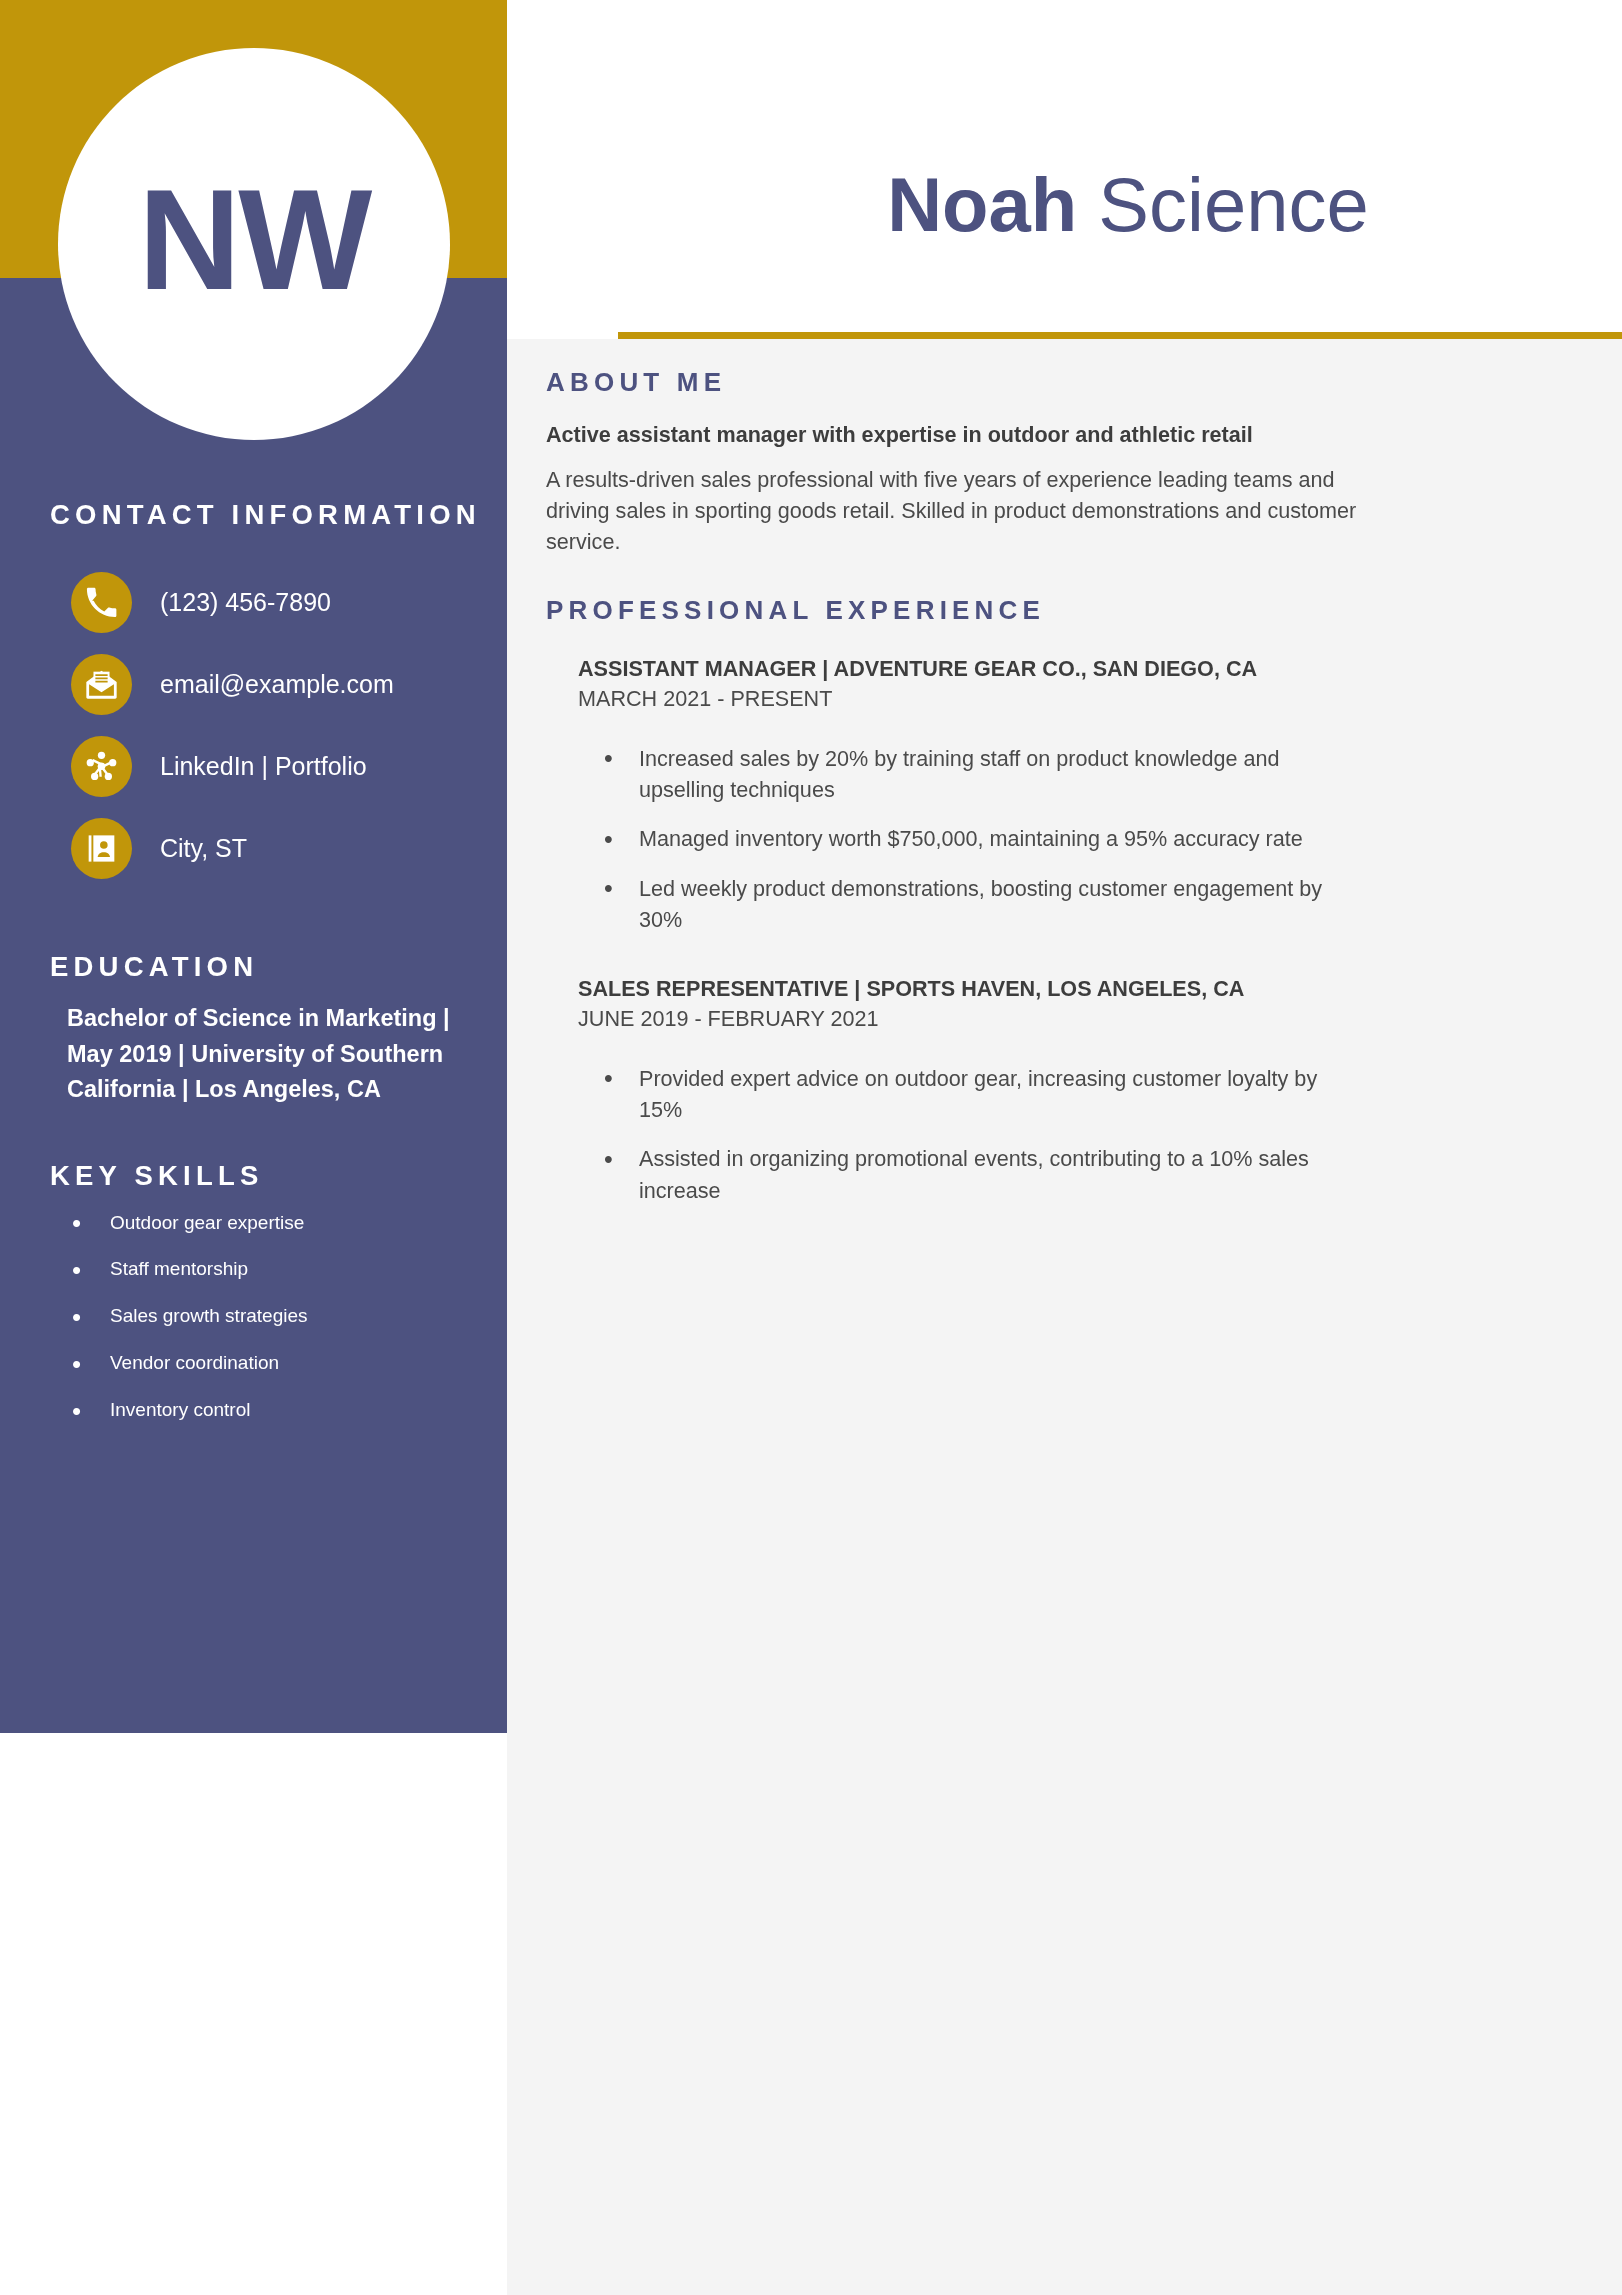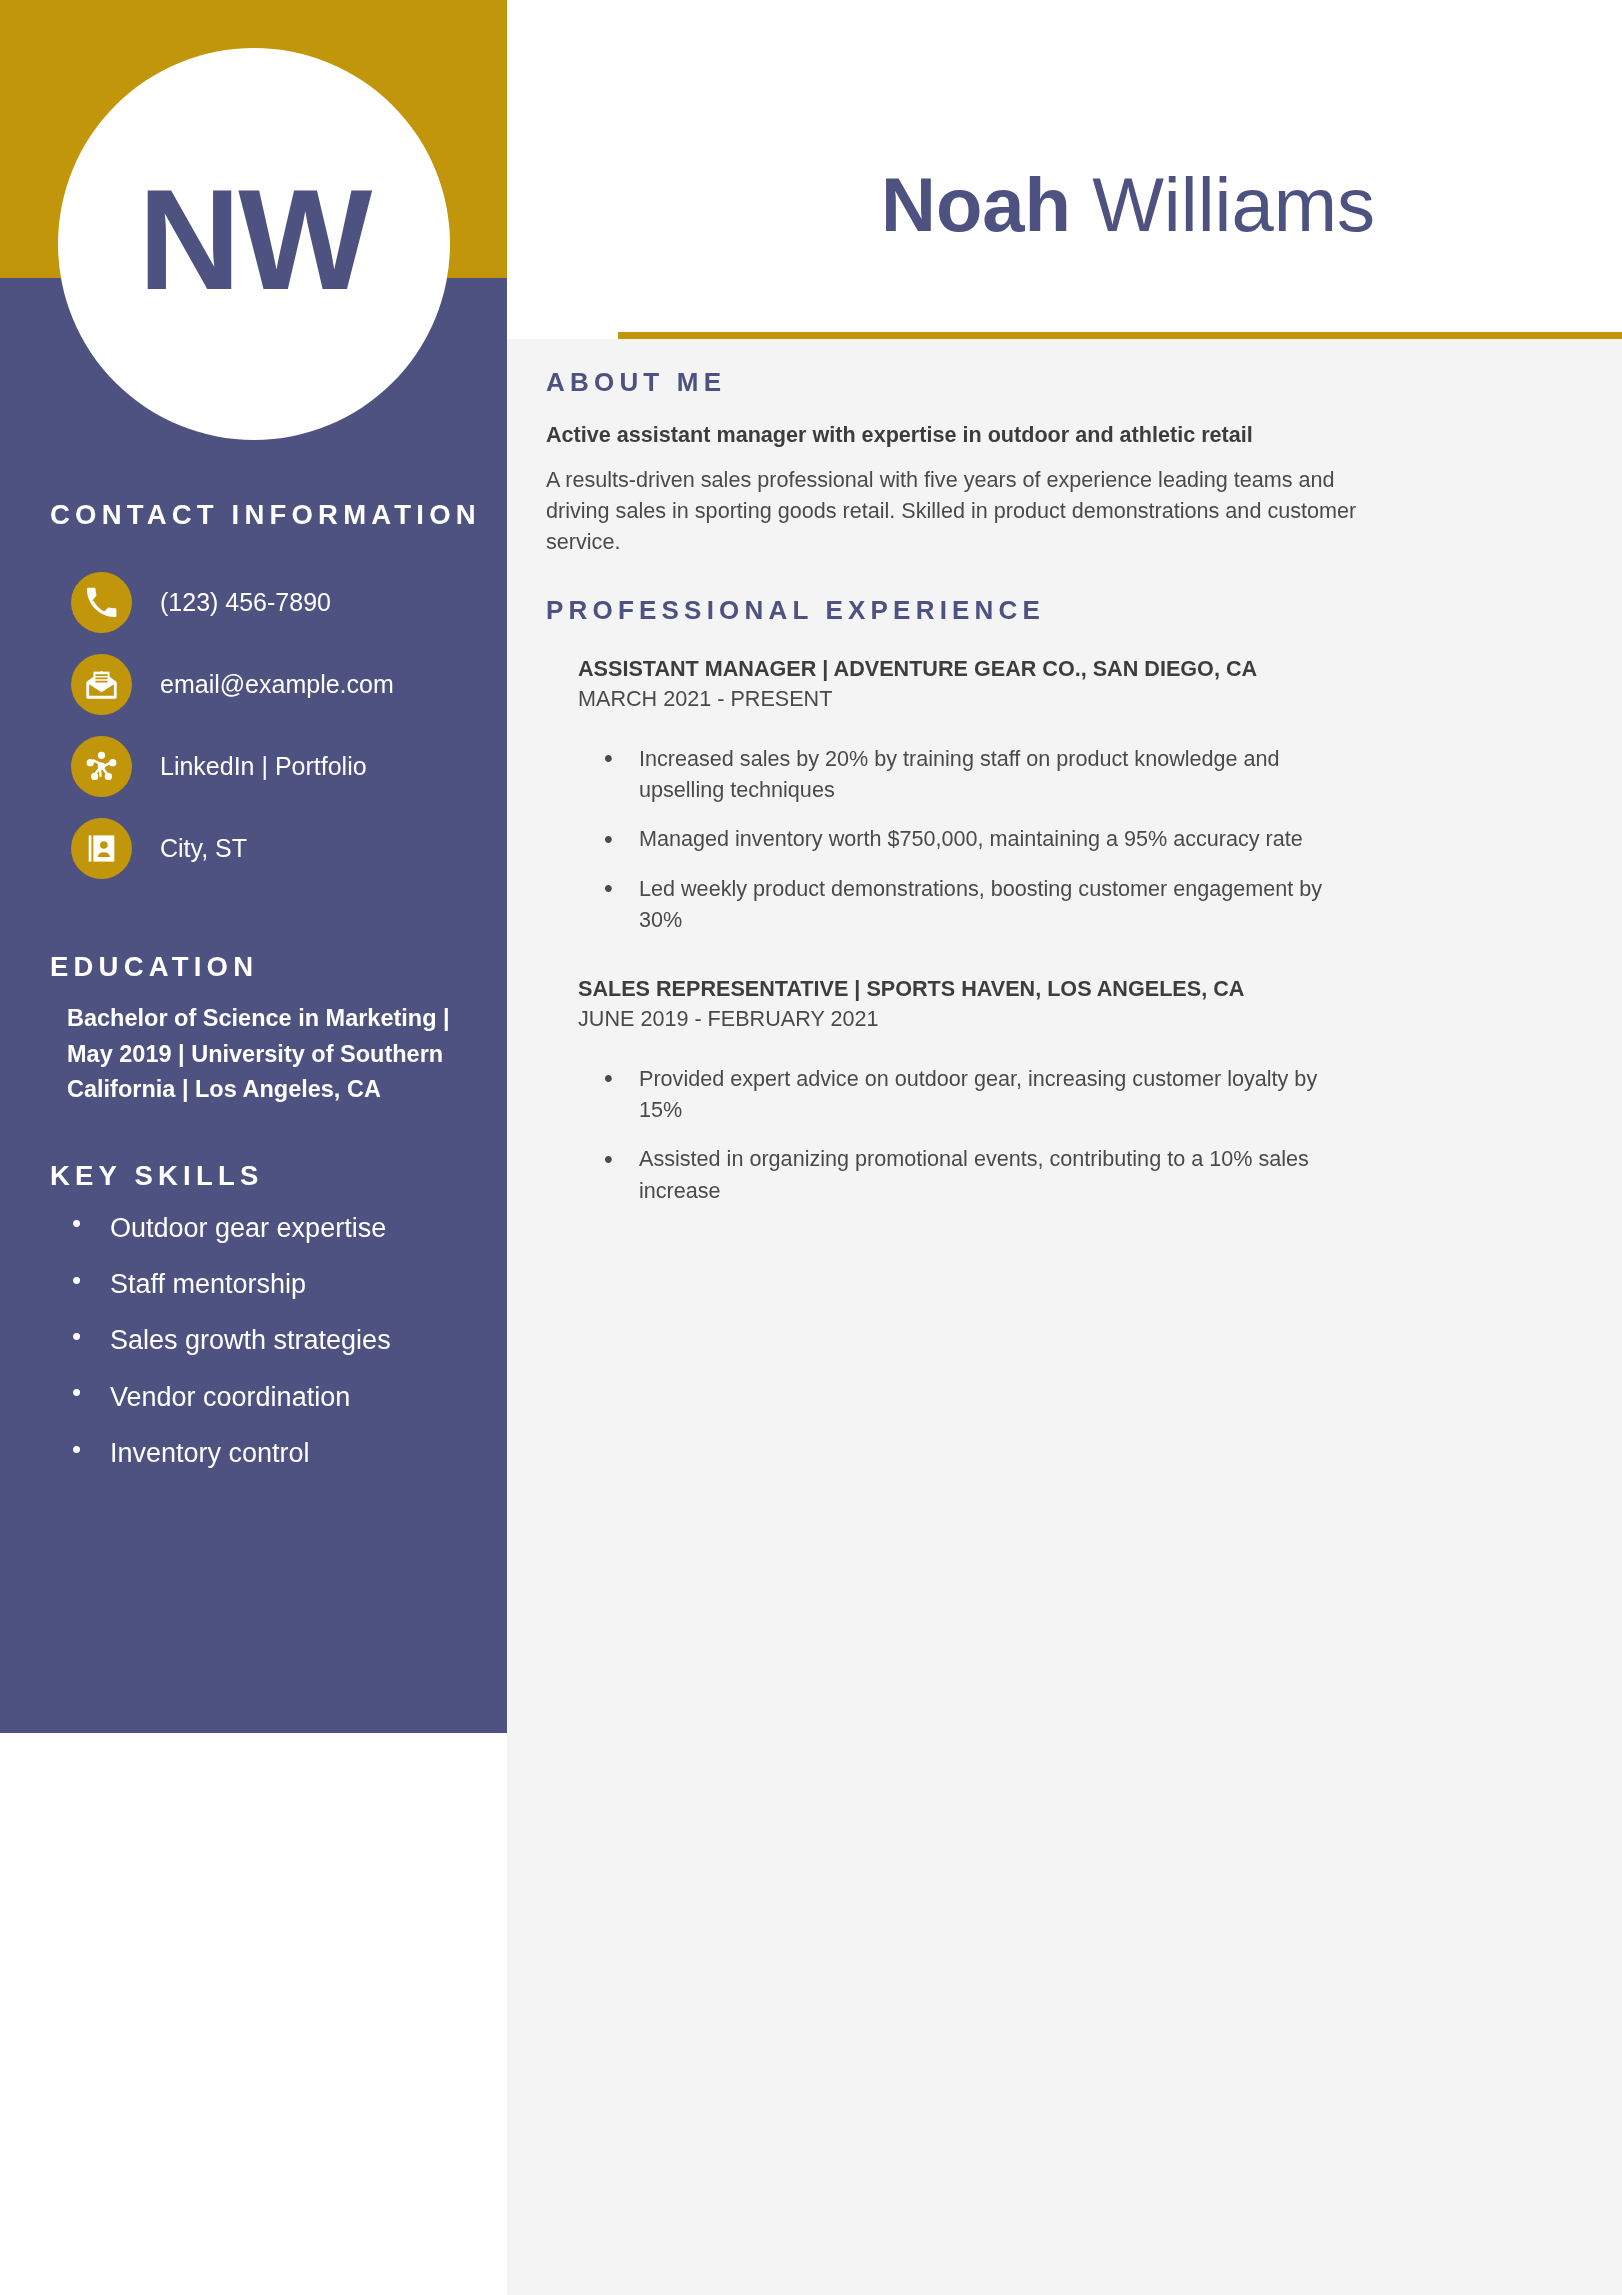--- a/index.html
+++ b/index.html
@@ -55,21 +55,21 @@
 
   
   .edu-text {
     color:#ffffff; font-size:23.5px; font-weight:bold; line-height:1.5;
     margin:17px 34px 0 51px;
   }
 
   
   .skill-list { margin-top:18.3px; list-style:none; }
   .skill-item {
-    color:#ffffff; font-size:27px; line-height:1.2;
+    color:#ffffff; font-size:19px; line-height:1.2;
     position:relative; margin-left:56px; padding-left:38px;
     margin-bottom:24px;
   }
   .skill-item::before {
     content:"\2022"; position:absolute; left:0; top:-3.3px;
     font-size:26px; color:#ffffff;
   }
 
   
   .main { position:absolute; left:507px; top:0; width:1116px; height:2295px; background:#ffffff; }
@@ -199,21 +199,21 @@
         <li class="skill-item">Inventory control</li>
       </ul>
 
     </div>
   </div>
 
   <div class="main">
     <div class="main-body"></div>
 
     <div class="name">
-      <span class="first">Noah</span><span>&nbsp;</span><span class="last">Williams</span>
+      <span class="first">Noah</span><span>&nbsp;</span><span class="last">Science</span>
     </div>
     <div class="name-rule"></div>
 
     <div class="main-inner">
 
       <div class="sec-heading">ABOUT ME</div>
       <div class="tagline">Active assistant manager with expertise in outdoor and athletic retail</div>
       <div class="summary">A results-driven sales professional with five years of experience leading teams and driving sales in sporting goods retail. Skilled in product demonstrations and customer service.</div>
 
       <div class="sec-heading exp">PROFESSIONAL EXPERIENCE</div>

